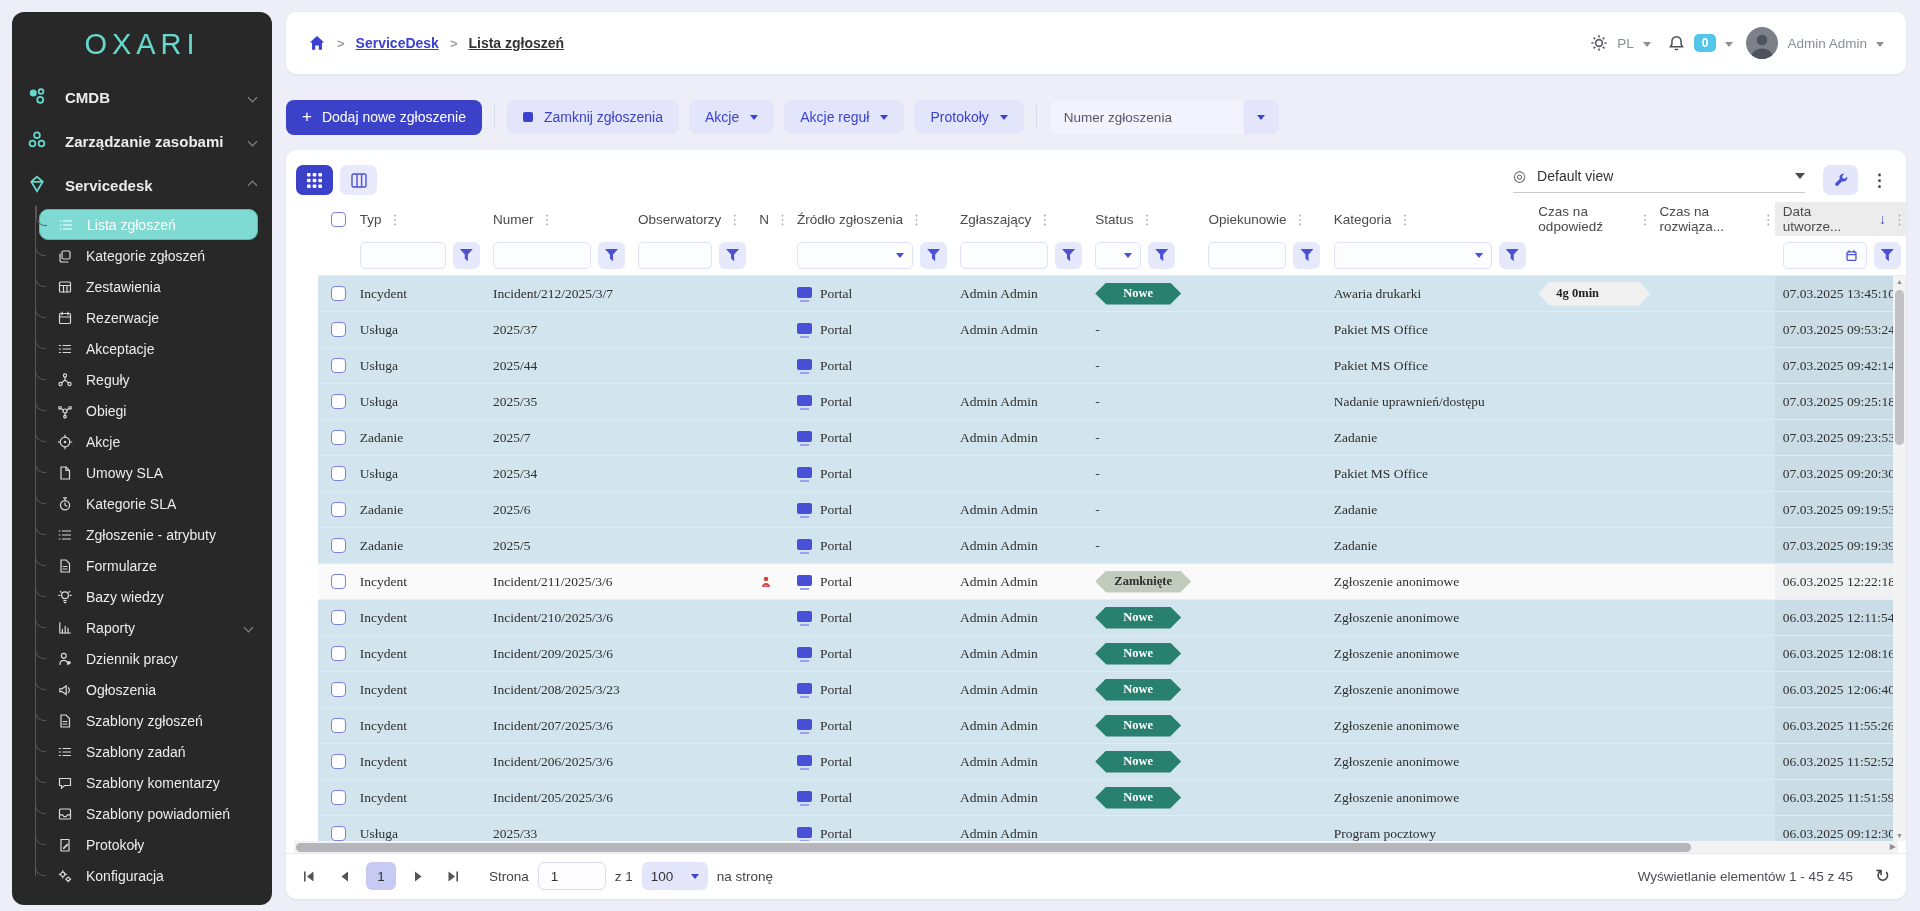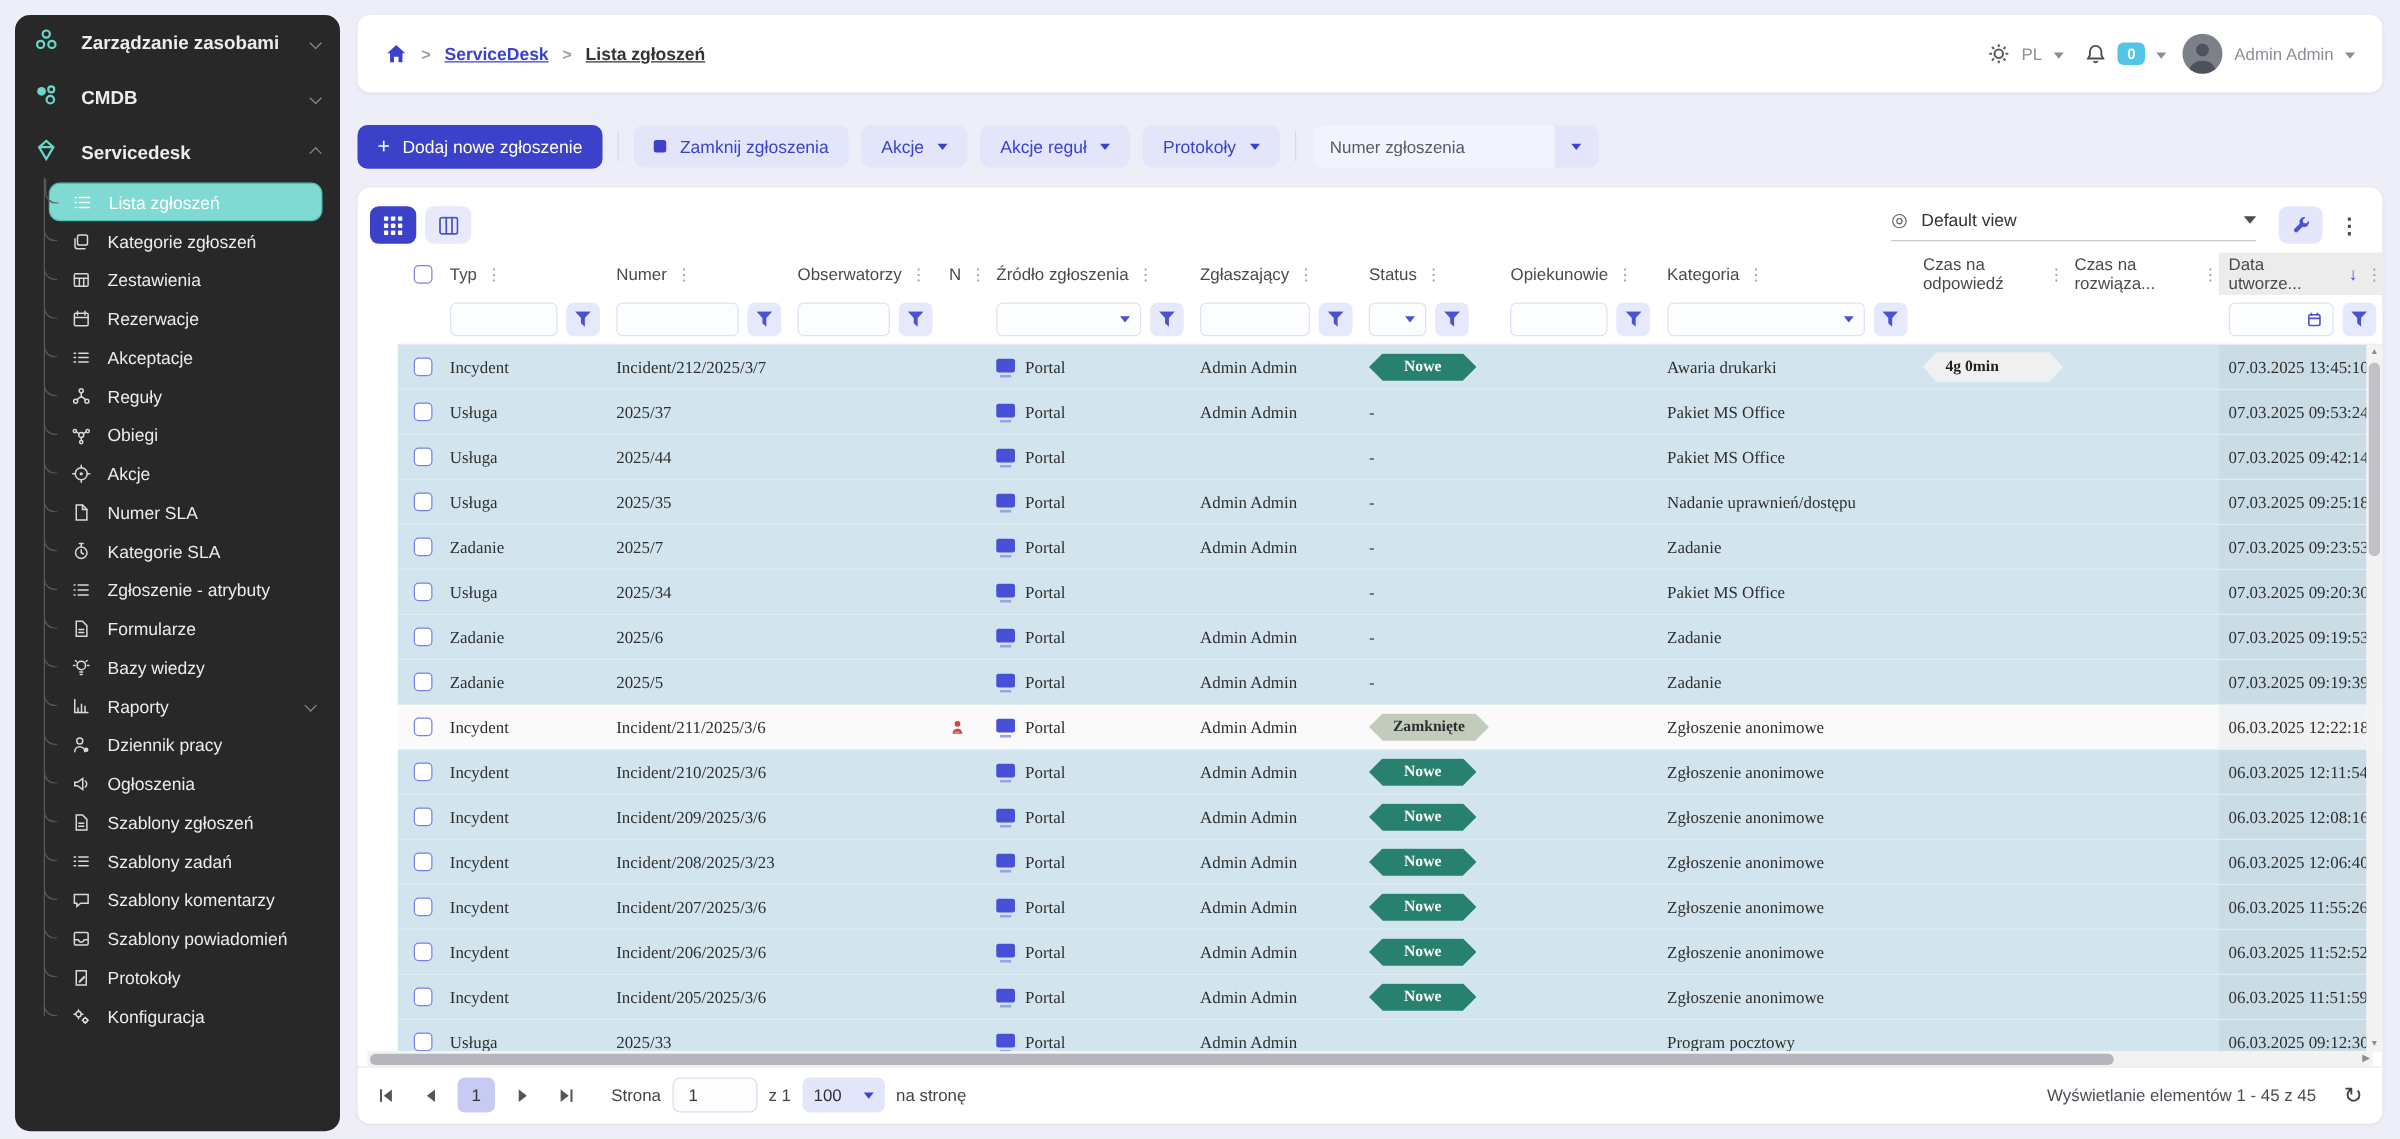--- a/index.html
+++ b/index.html
@@ -133,46 +133,47 @@
     align-items:center; padding:0 9px; gap:8px; color:#333; cursor:pointer; }
   .pg-select .caret-ind { margin-left:auto; }
   .pg-summary { margin-left:auto; color:#4d4d55; }
   .refresh { font-size:18px; color:#3f3f46; margin-left:13px; cursor:pointer; }
   .strona-lbl { margin-left:14px; }
 </style>
 </head>
 <body>
 
 <div class="sidebar">
+  <div class="logo">OXARI</div>
+
+  <div class="group">
+    <span class="mi">
+      <svg width="20" height="20" viewBox="0 0 16 16" fill="none" stroke="#66d9cd" stroke-width="1.4">
+        <circle cx="5" cy="5.6" r="2.8" fill="#66d9cd" stroke="none"></circle>
+          <circle cx="11.2" cy="4.4" r="1.9"></circle>
+          <circle cx="10.6" cy="11" r="2.4"></circle>
+      </svg></span>
+    <span>CMDB</span>
+    <span class="chev down"></span>
+  </div>
 
   <div class="group">
     <span class="mi">
       <svg width="20" height="20" viewBox="0 0 16 16" fill="none" stroke="#66d9cd" stroke-width="1.4">
         <circle cx="8" cy="4.2" r="2.3"></circle>
           <circle cx="4.4" cy="10.8" r="2.3"></circle>
           <circle cx="11.6" cy="10.8" r="2.3"></circle>
       </svg></span>
     <span>Zarządzanie zasobami</span>
     <span class="chev down"></span>
   </div>
 
   <div class="group">
     <span class="mi">
       <svg width="20" height="20" viewBox="0 0 16 16" fill="none" stroke="#66d9cd" stroke-width="1.4">
-        <circle cx="5" cy="5.6" r="2.8" fill="#66d9cd" stroke="none"></circle>
-          <circle cx="11.2" cy="4.4" r="1.9"></circle>
-          <circle cx="10.6" cy="11" r="2.4"></circle>
-      </svg></span>
-    <span>CMDB</span>
-    <span class="chev down"></span>
-  </div>
-
-  <div class="group">
-    <span class="mi">
-      <svg width="20" height="20" viewBox="0 0 16 16" fill="none" stroke="#66d9cd" stroke-width="1.4">
         <path d="M8 2.2l4.6 4L8 13.8 3.4 6.2z"></path>
           <path d="M3.4 6.2h9.2"></path>
       </svg></span>
     <span>Servicedesk</span>
     <span class="chev up"></span>
   </div>
 
   <div class="submenu" id="sd-items">
       <div class="sd-item active">
         <span class="mi">
@@ -251,21 +252,21 @@
         </span>
         <span>Akcje</span>
       </div>
       <div class="sd-item">
         <span class="mi">
           <svg width="16" height="16" viewBox="0 0 16 16" fill="none" stroke="#d9d9d9" stroke-width="1.2" stroke-linecap="round" style="color:#d9d9d9">
             <path d="M4 2h5l3.5 3.5V14H4z"></path>
             <path d="M9 2v3.5h3.5"></path>
           </svg>
         </span>
-        <span>Numer SLA</span>
+        <span>Umowy SLA</span>
       </div>
       <div class="sd-item">
         <span class="mi">
           <svg width="16" height="16" viewBox="0 0 16 16" fill="none" stroke="#d9d9d9" stroke-width="1.2" stroke-linecap="round" style="color:#d9d9d9">
             <circle cx="8" cy="9.2" r="4.6"></circle>
             <path d="M8 6.8v2.4l1.8 1M6.5 1.8h3M8 1.8v2.8"></path>
           </svg>
         </span>
         <span>Kategorie SLA</span>
       </div>

